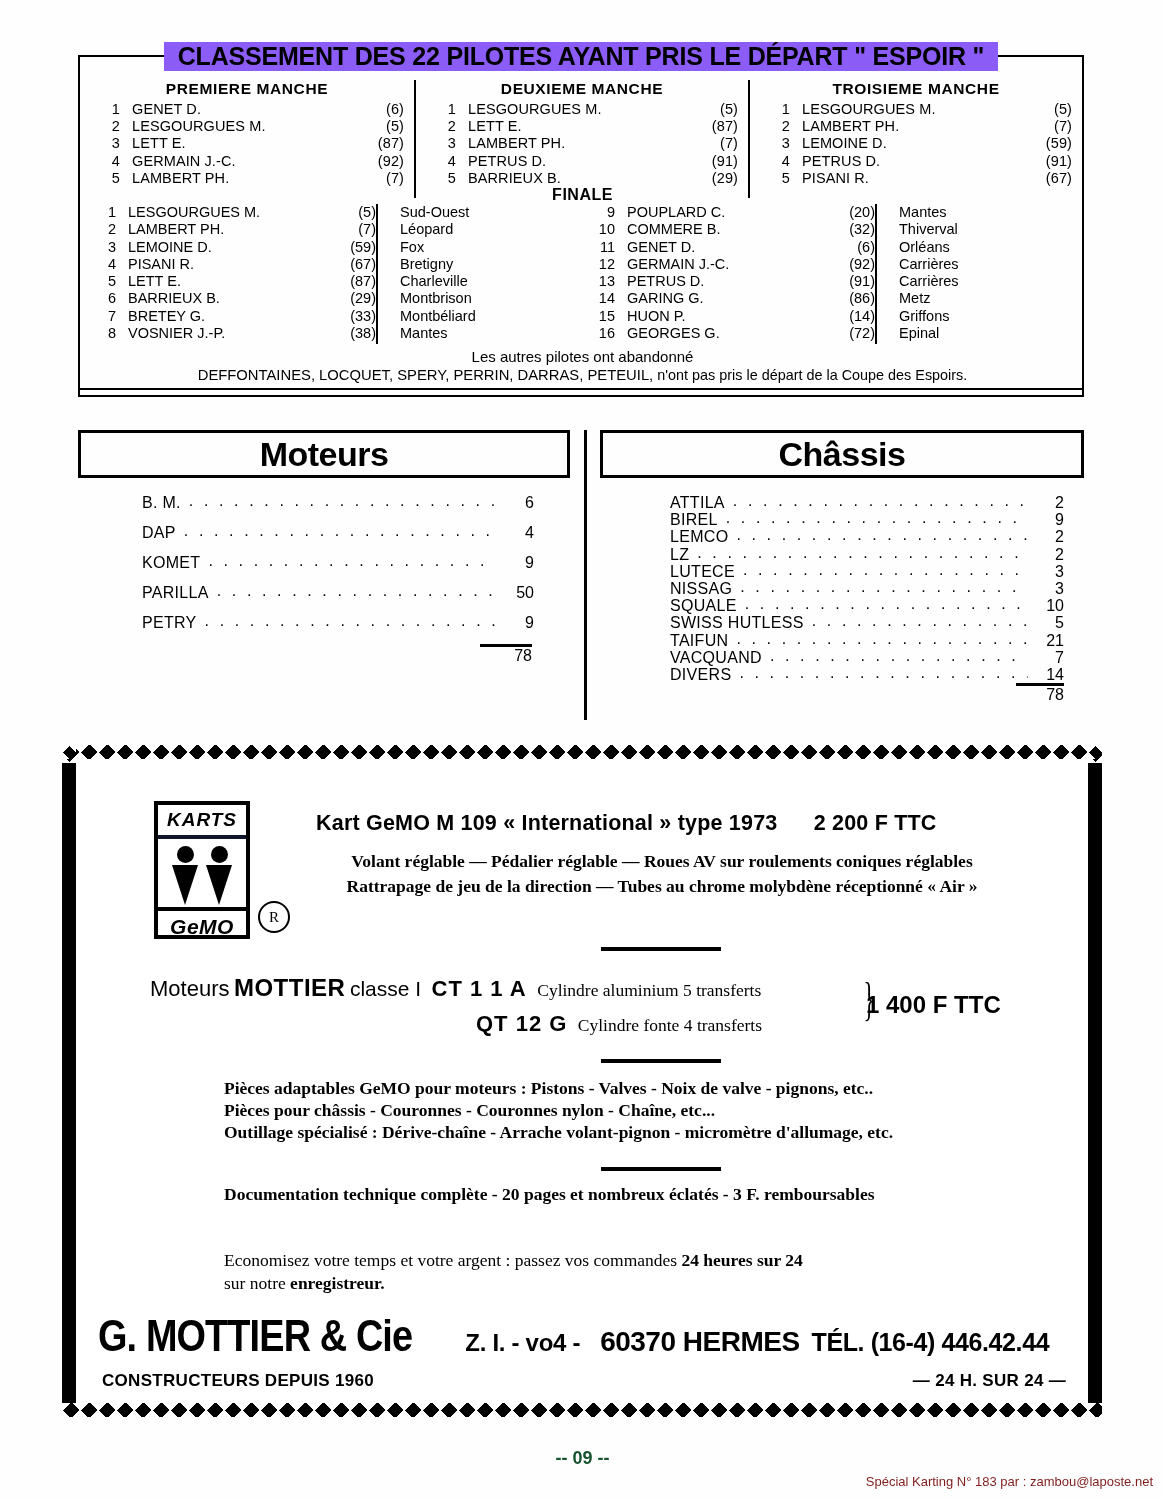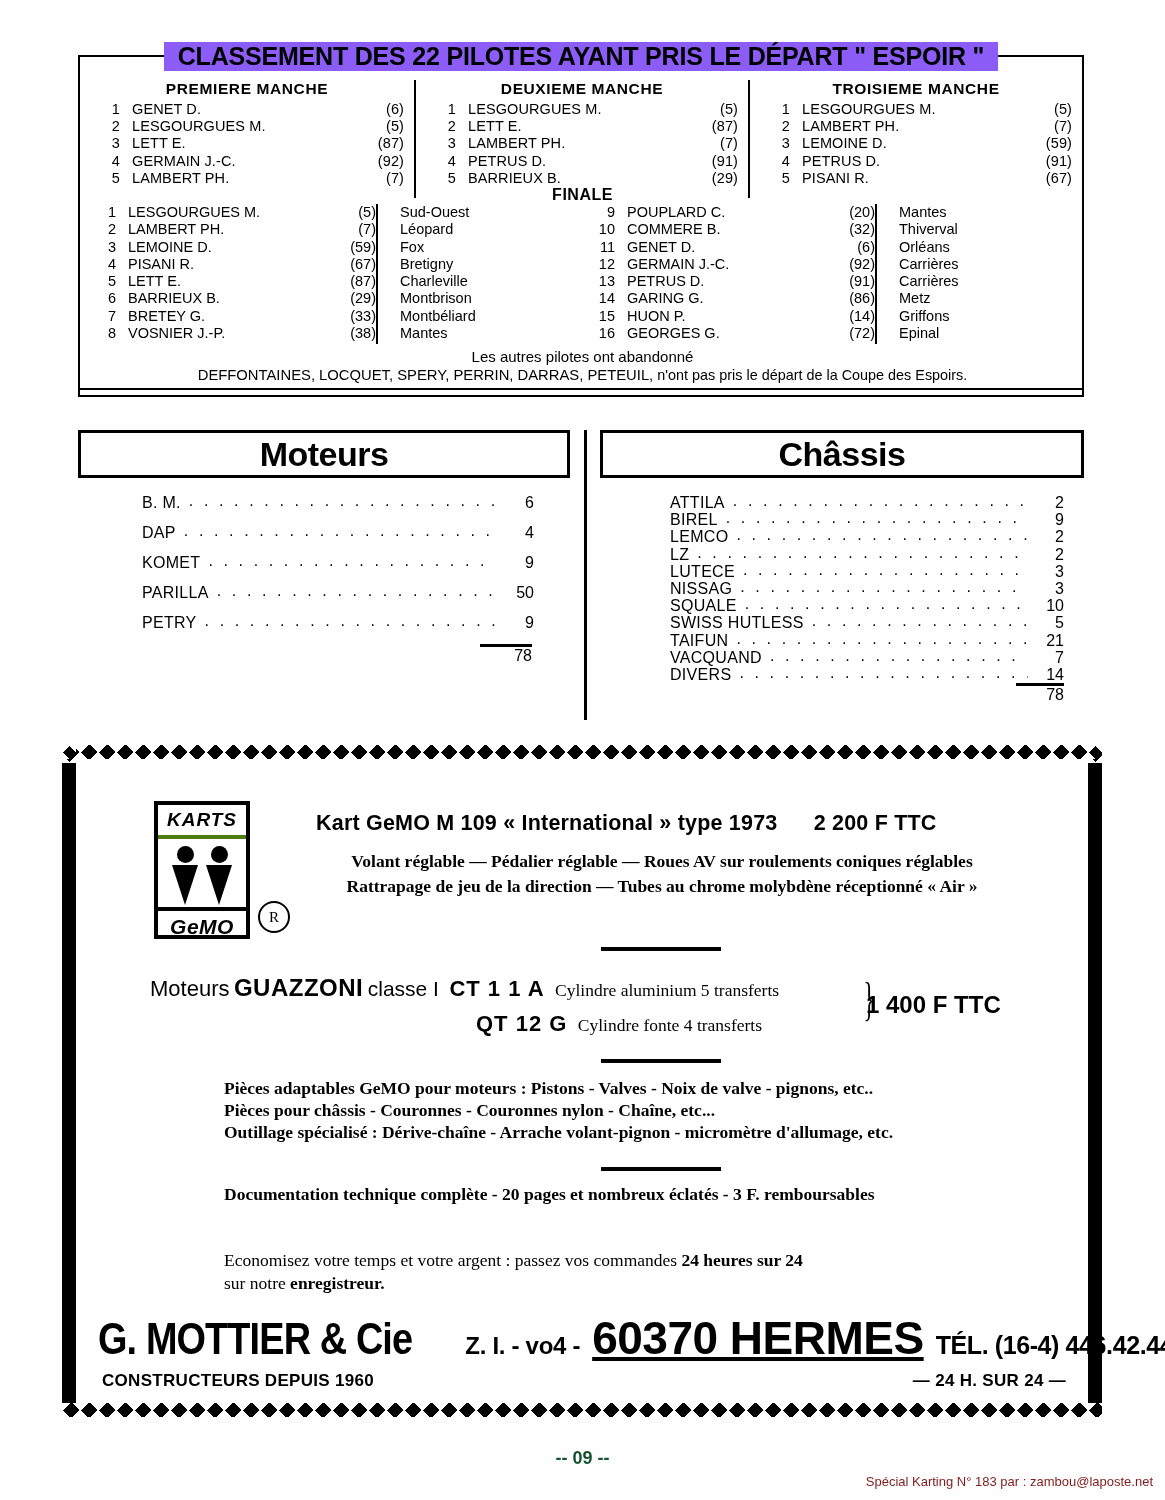--- a/index.html
+++ b/index.html
@@ -277,21 +277,21 @@
     left: 78px;
     top: 42px;
     width: 96px;
     height: 138px;
     border: 4px solid #000;
     box-sizing: border-box;
     background: #fff;
   }
   .logo-karts {
     height: 30px;
-    border-bottom: 4px solid #4d7c0f;
+    border-bottom: 4px solid #0f172a;
     display: flex;
     align-items: center;
     justify-content: center;
     font-weight: bold;
     font-style: italic;
     font-size: 19px;
     letter-spacing: 1px;
     font-family: "Liberation Sans", sans-serif;
   }
   .logo-figs {
@@ -440,23 +440,22 @@
     font-weight: bold;
     letter-spacing: -1px;
     transform: scaleX(0.86);
     transform-origin: left bottom;
   }
   .company .zi {
     font-size: 24px; font-weight: bold; margin-left: 2px;
     letter-spacing: -0.3px;
   }
   .company .city {
-    font-size: 46px; font-weight: bold; margin-left: 12px;
+    font-size: 28px; font-weight: bold; margin-left: 20px;
     letter-spacing: -0.5px;
-    text-decoration: underline;
   }
   .company .tel {
     font-size: 25px; font-weight: bold; margin-left: 12px;
     letter-spacing: -0.4px;
   }
   .company-sub {
     position: absolute;
     left: 26px; top: 612px; right: 22px;
     display: flex;
     justify-content: space-between;
@@ -846,21 +845,21 @@
           <span class="price">2 200 F  TTC</span>
         </div>
 
         <div class="ad-sub l1">Volant réglable — Pédalier réglable — Roues AV sur roulements coniques réglables</div>
         <div class="ad-sub l2">Rattrapage de jeu de la direction — Tubes au chrome molybdène réceptionné « Air »</div>
 
         <div class="rule-short rule-1"></div>
 
         <div class="guazz">
           <span class="m">Moteurs</span>
-          <span class="brand">GUAZZONI</span>
+          <span class="brand">MOTTIER</span>
           <span class="cl">classe I</span>
           <span class="code">CT 1 1 A</span>
           <span class="desc">Cylindre aluminium 5 transferts</span>
         </div>
         <div class="guazz-2">
           <span class="code">QT 12 G</span>
           <span class="desc">Cylindre fonte 4 transferts</span>
         </div>
         <div class="brace">}</div>
         <div class="guazz-price">1 400 F TTC</div>

